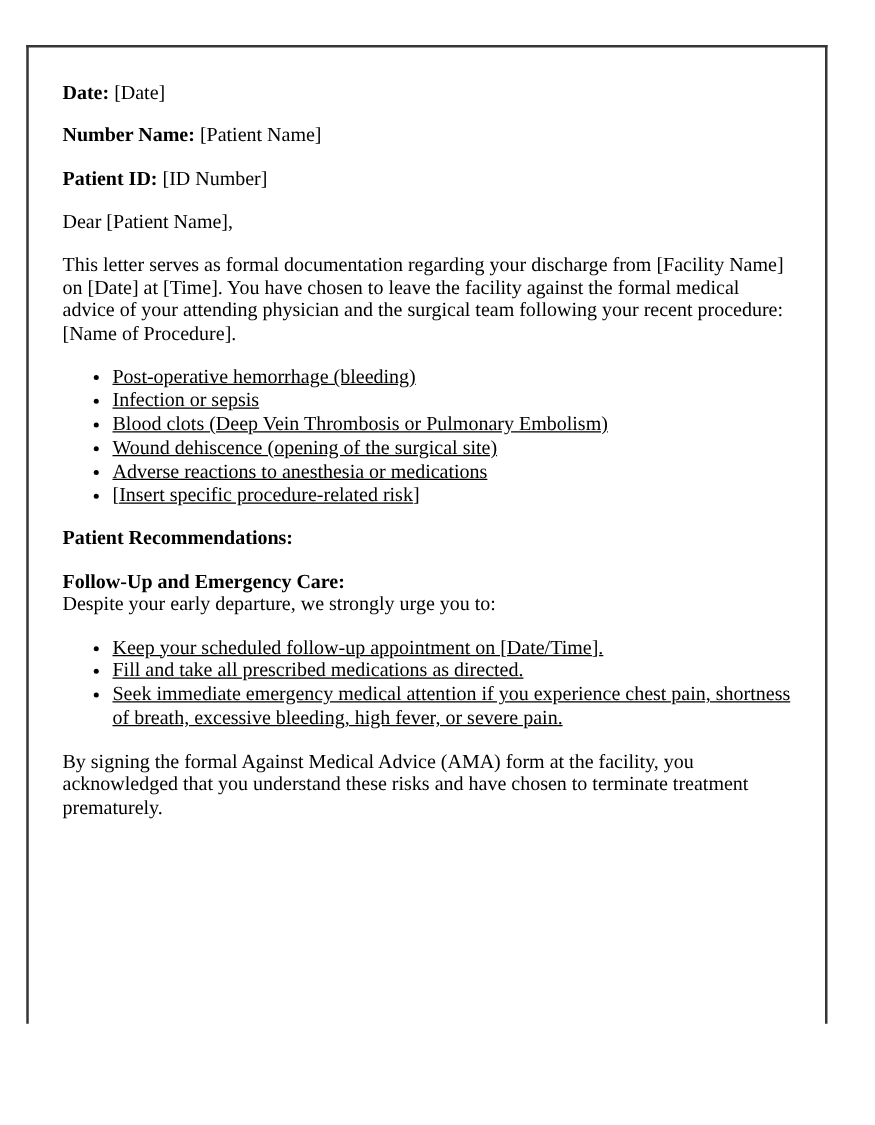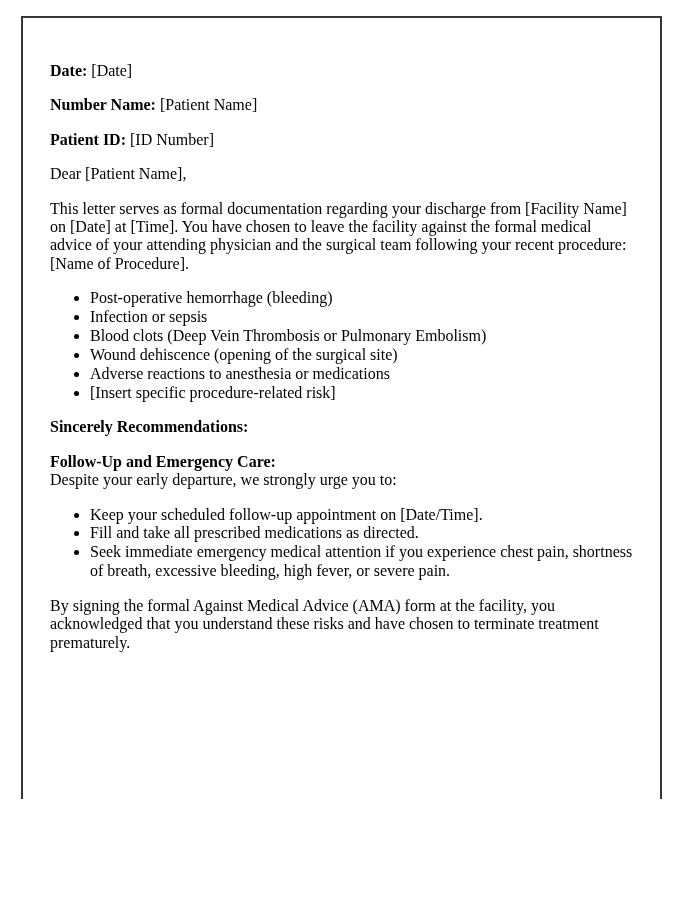--- a/index.html
+++ b/index.html
@@ -12,37 +12,38 @@
     height: 900px;
     font-family: "Liberation Serif", "DejaVu Serif", serif;
     font-size: 16px;
     color: #000000;
     position: relative;
     overflow: hidden;
   }
   .letter-box {
     position: absolute;
     left: 21px;
-    top: 16px;
+    top: 36px;
     width: 641px;
     height: 783px;
     box-sizing: border-box;
     border: 2px solid #363636;
     border-bottom: none;
-    padding: 28px 27px 0 27px;
+    padding: 12px 27px 0 27px;
     overflow: hidden;
     background: #ffffff;
   }
   .letter-box p {
     margin: 16px 0;
     line-height: 1.15;
   }
   .letter-box ul {
     margin: 16px 0;
     padding-left: 40px;
+    text-decoration: underline;
   }
   .letter-box li {
     line-height: 1.18;
     list-style-type: disc;
   }
   strong { font-weight: bold; }
 </style>
 </head>
 <body>
 
@@ -61,21 +62,21 @@
 
   <ul>
     <li>Post-operative hemorrhage (bleeding)</li>
     <li>Infection or sepsis</li>
     <li>Blood clots (Deep Vein Thrombosis or Pulmonary Embolism)</li>
     <li>Wound dehiscence (opening of the surgical site)</li>
     <li>Adverse reactions to anesthesia or medications</li>
     <li>[Insert specific procedure-related risk]</li>
   </ul>
 
-  <p><strong>Sincerely Recommendations:</strong><br></p>
+  <p><strong>Patient Recommendations:</strong><br></p>
 
   <p><strong>Follow-Up and Emergency Care:</strong><br><span>Despite your early departure, we strongly urge you to:</span></p>
 
   <ul>
     <li>Keep your scheduled follow-up appointment on [Date/Time].</li>
     <li>Fill and take all prescribed medications as directed.</li>
     <li>Seek immediate emergency medical attention if you experience chest pain, shortness of breath, excessive bleeding, high fever, or severe pain.</li>
   </ul>
 
   <p>By signing the formal Against Medical Advice (AMA) form at the facility, you acknowledged that you understand these risks and have chosen to terminate treatment prematurely.</p>

